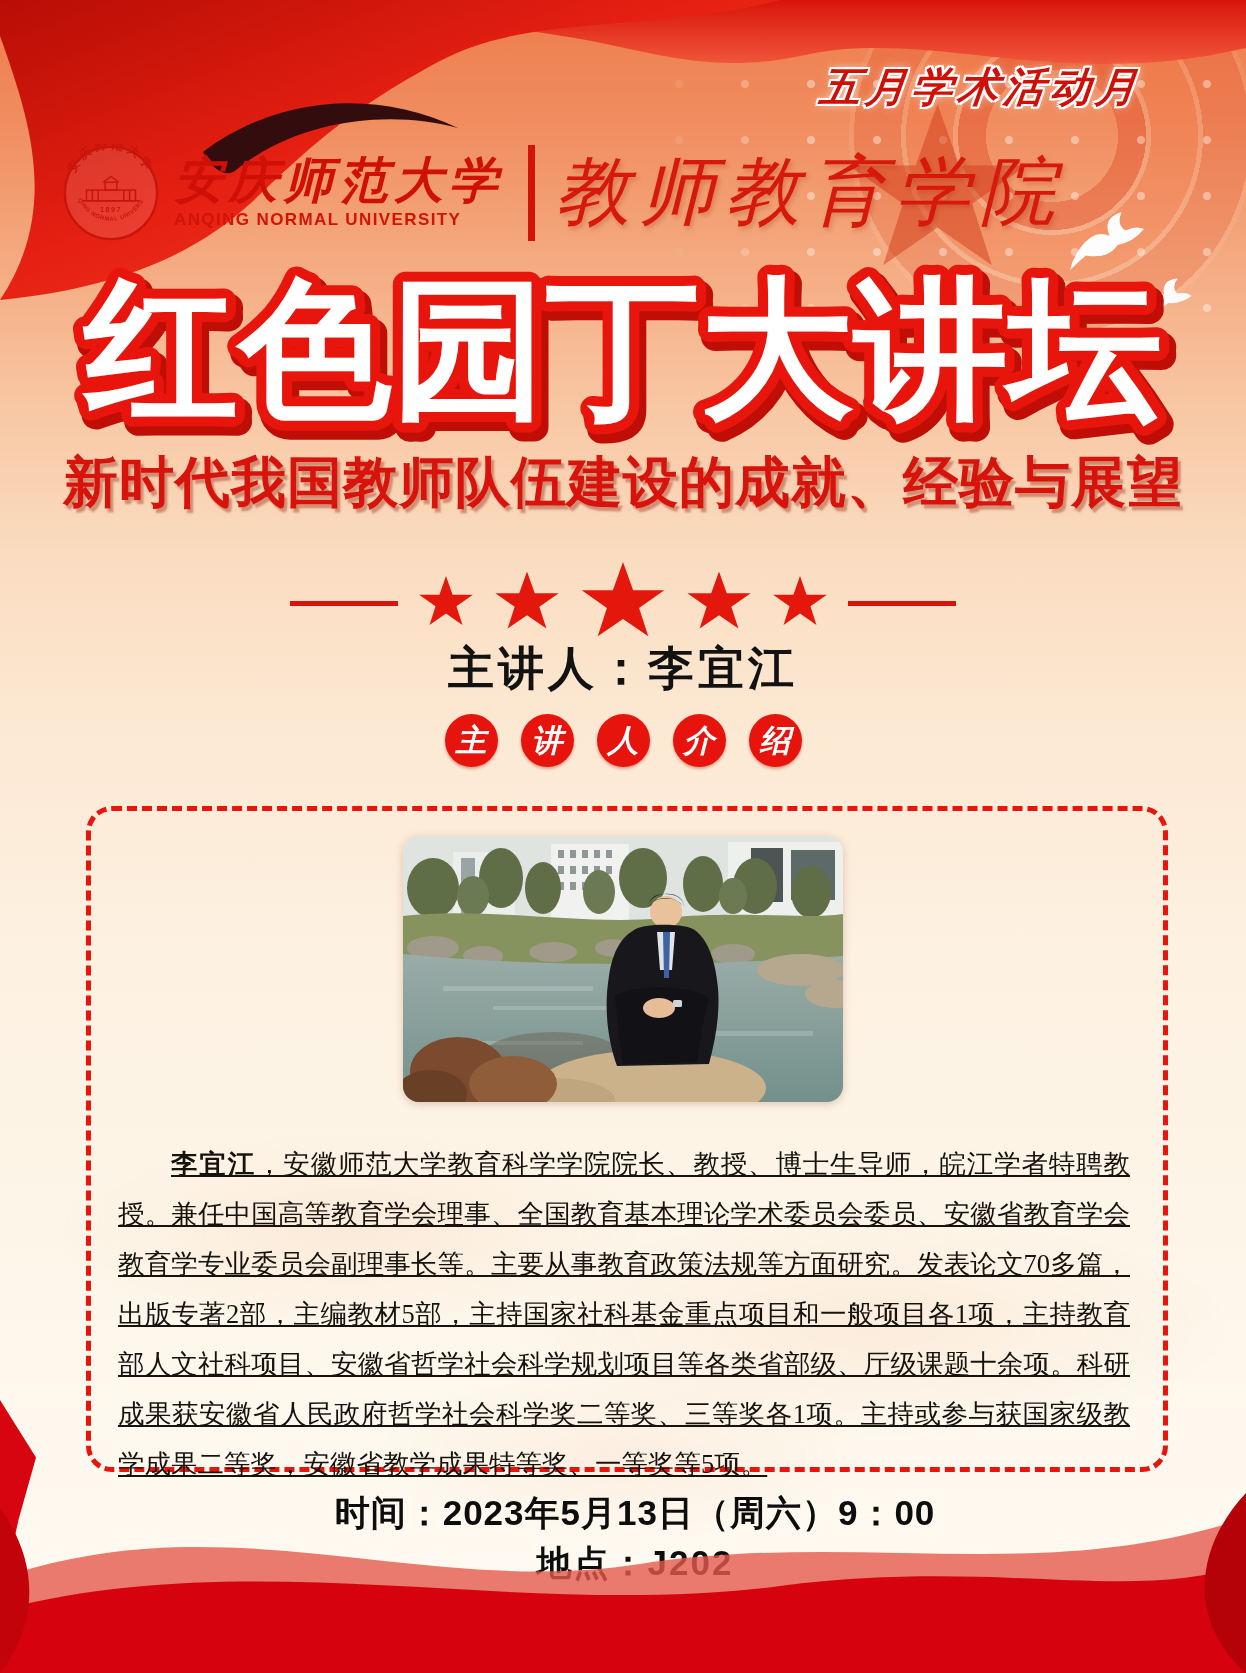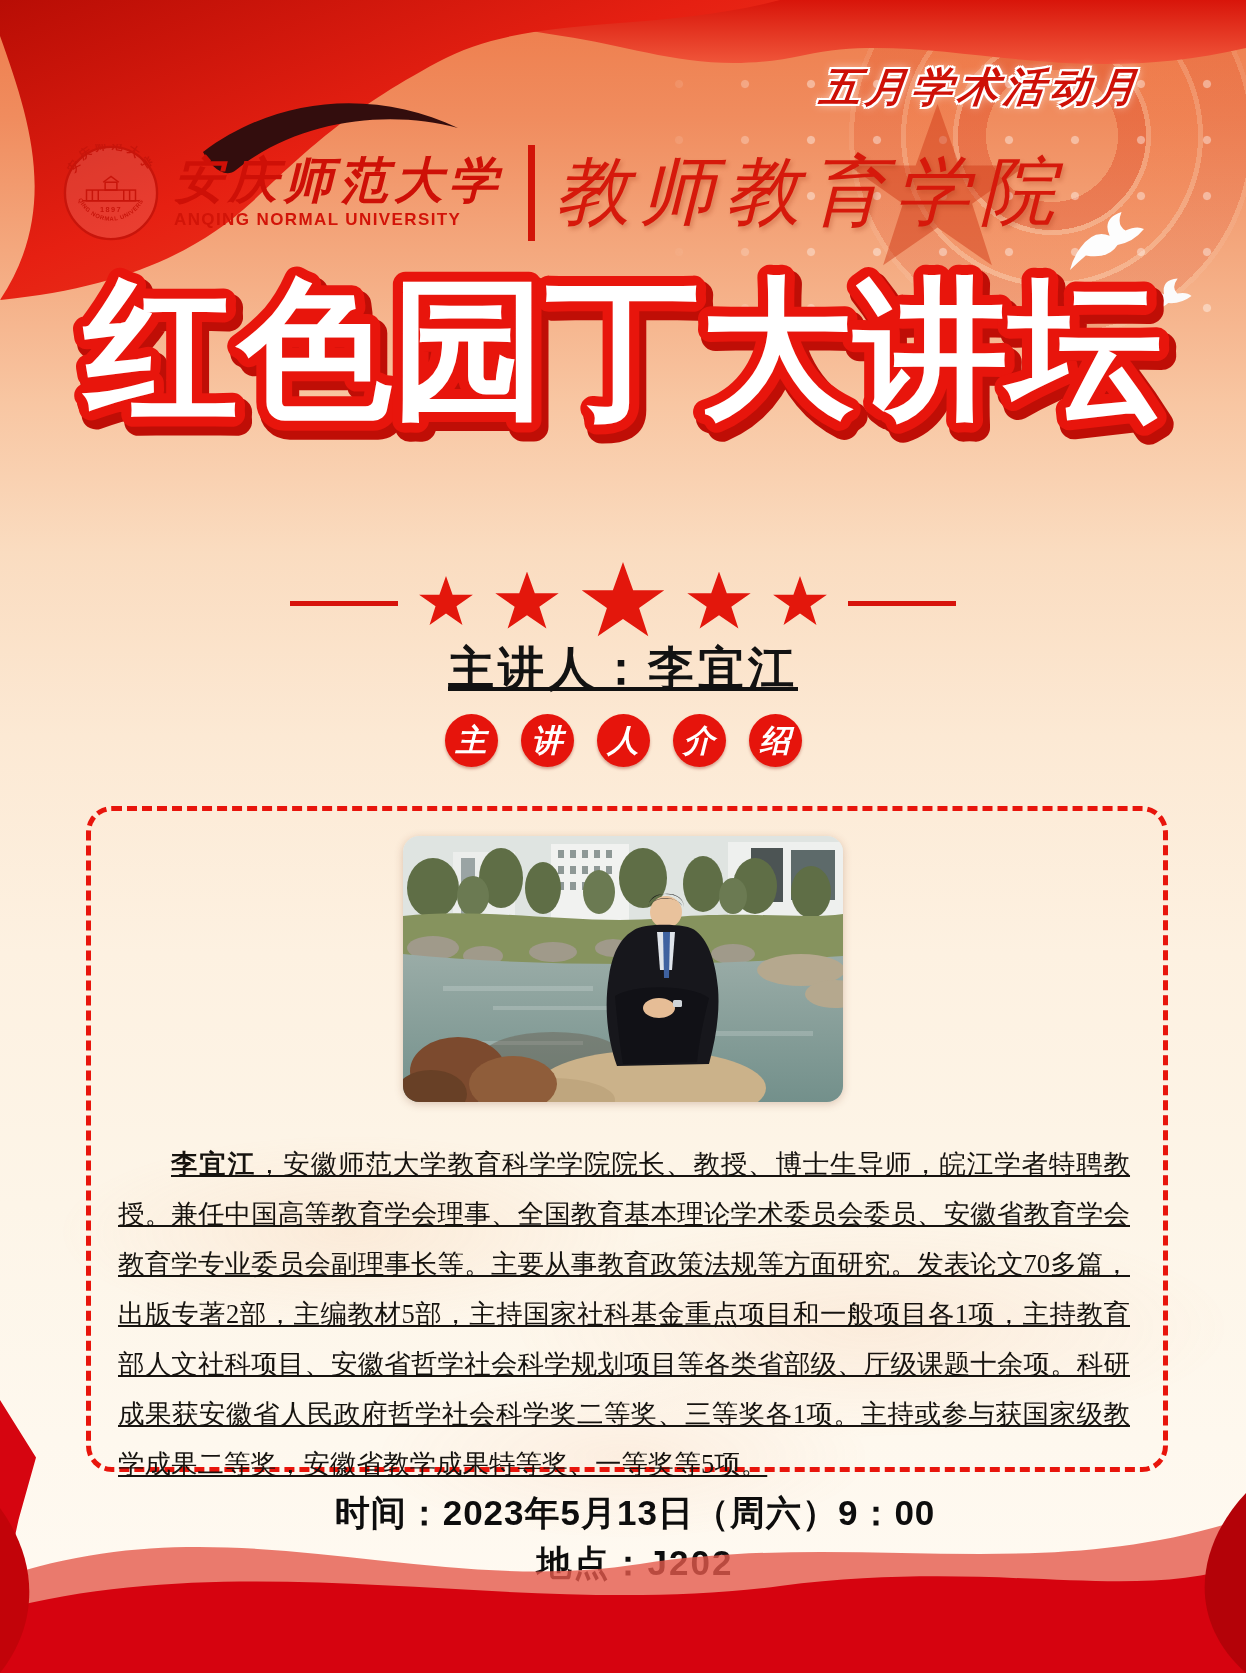--- a/index.html
+++ b/index.html
@@ -44,21 +44,21 @@
   .subtitle{position:absolute;top:446px;left:0;width:100%;text-align:center;font-size:55px;font-weight:900;
     color:#d7130b;letter-spacing:1px;white-space:nowrap;font-family:"Liberation Serif",serif;
     text-shadow:3px 4px 2px rgba(140,25,8,.38);}
   .star-row{position:absolute;top:562px;left:0;width:100%;display:flex;align-items:center;justify-content:center;gap:20px;}
   .hline{width:108px;height:5px;background:#d7130b;}
   .star{background:#e3170c;clip-path:polygon(50% 0%,61.8% 34.5%,98% 34.5%,68.7% 56.1%,79.4% 90.6%,50% 69.4%,20.6% 90.6%,31.3% 56.1%,2% 34.5%,38.2% 34.5%);}
   .star.s1{width:56px;height:54px;}
   .star.s2{width:66px;height:63px;}
   .star.s3{width:86px;height:82px;}
   .speaker{position:absolute;top:638px;left:0;width:100%;text-align:center;font-size:46px;font-weight:bold;
-    color:#121212;letter-spacing:4px;text-decoration:underline;}
+    color:#121212;letter-spacing:4px;}
   .badges{position:absolute;top:714px;left:0;width:100%;display:flex;justify-content:center;gap:23px;}
   .badge{width:53px;height:53px;border-radius:50%;background:#e6140c;color:#fff;display:flex;align-items:center;
     justify-content:center;font-size:31px;font-weight:bold;font-style:italic;font-family:"Liberation Serif",serif;
     box-shadow:0 2px 3px rgba(140,20,5,.35);}
   
   .intro-box{position:absolute;top:806px;left:86px;width:1072px;height:656px;
     border:5px dashed #e8150c;border-radius:26px;}
   .photo{position:absolute;top:836px;left:403px;width:440px;height:266px;border-radius:16px;overflow:hidden;
     box-shadow:0 2px 8px rgba(120,60,30,.25);}
   .bio{position:absolute;top:1112px;left:118px;width:1012px;font-family:"Liberation Serif",serif;
@@ -138,20 +138,21 @@
     <div class="college">教师教育学院</div>
   </div>
 
   <div class="title-wrap">
     <svg width="1150" height="205" viewBox="0 0 1150 205">
       <text x="575" y="158" text-anchor="middle" font-size="152" font-weight="bold" font-family="'DejaVu Sans',sans-serif" fill="#bf0e06" stroke="#bf0e06" stroke-width="24" stroke-linejoin="round" paint-order="stroke" transform="translate(5,7)" textLength="1078" lengthAdjust="spacingAndGlyphs">红色园丁大讲坛</text>
       <text x="575" y="158" text-anchor="middle" font-size="152" font-weight="bold" font-family="'DejaVu Sans',sans-serif" fill="#ffffff" stroke="#e8150c" stroke-width="20" stroke-linejoin="round" paint-order="stroke" textLength="1078" lengthAdjust="spacingAndGlyphs">红色园丁大讲坛</text>
     </svg>
   </div>
 
+  <div class="subtitle">新时代我国教师队伍建设的成就、经验与展望</div>
 
   <div class="star-row">
     <div class="hline"></div>
     <div class="star s1"></div>
     <div class="star s2"></div>
     <div class="star s3"></div>
     <div class="star s2"></div>
     <div class="star s1"></div>
     <div class="hline"></div>
   </div>

